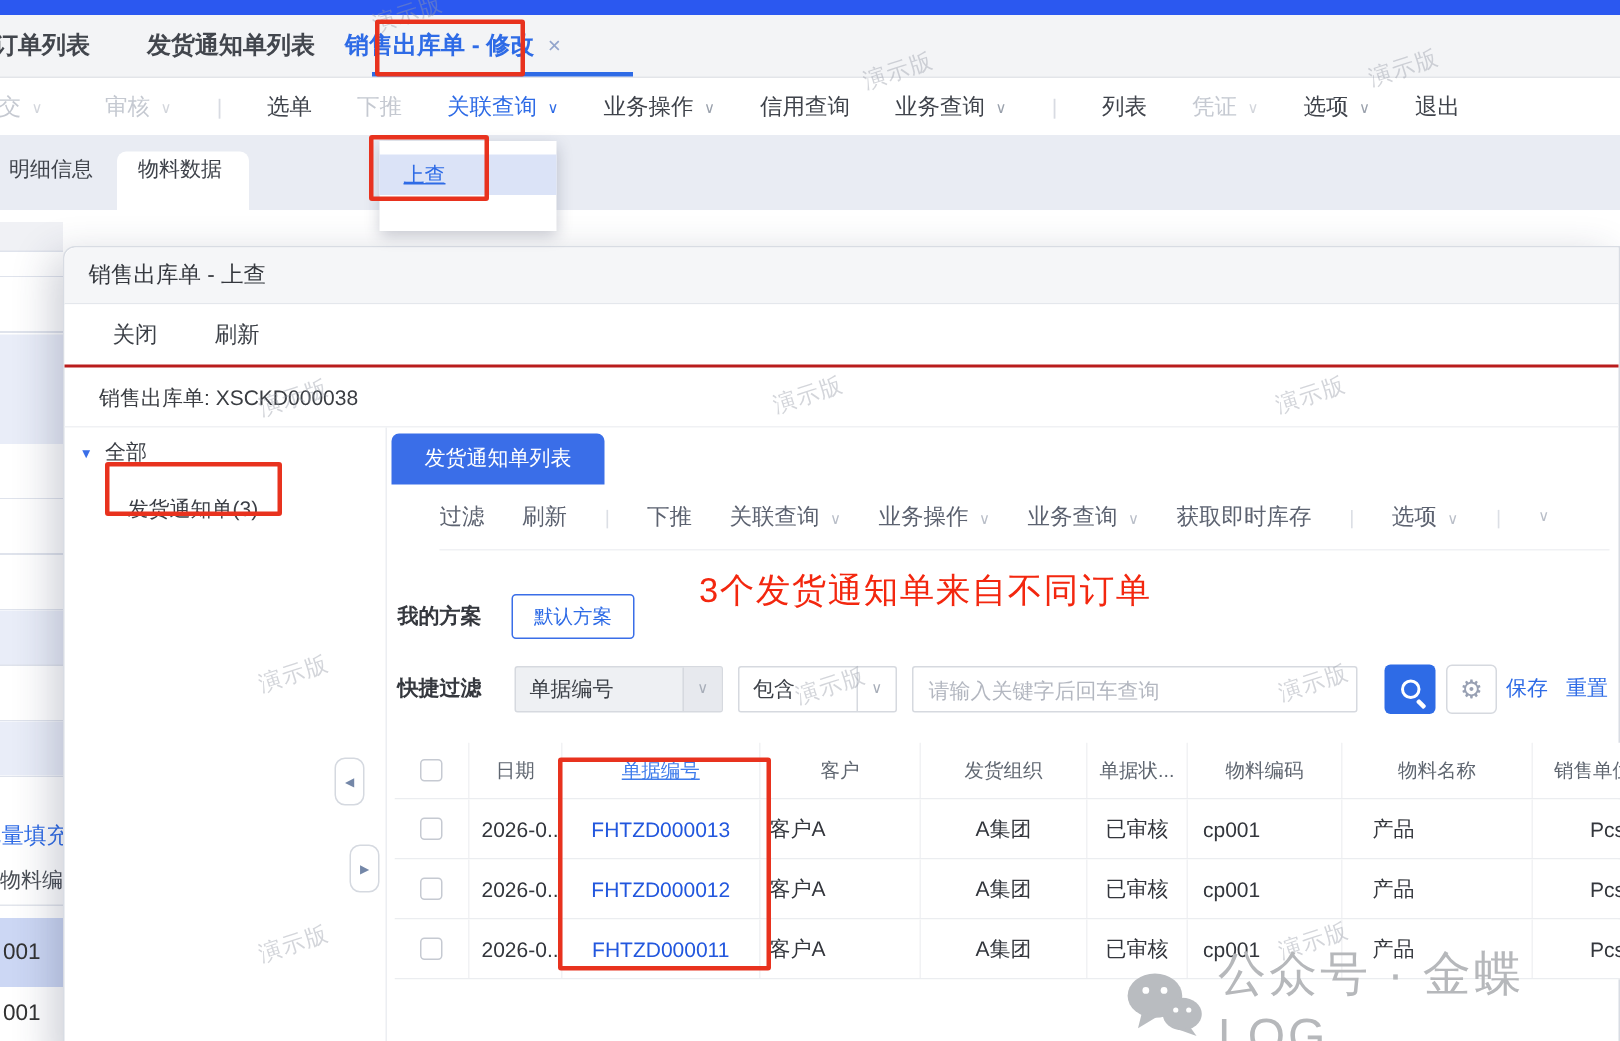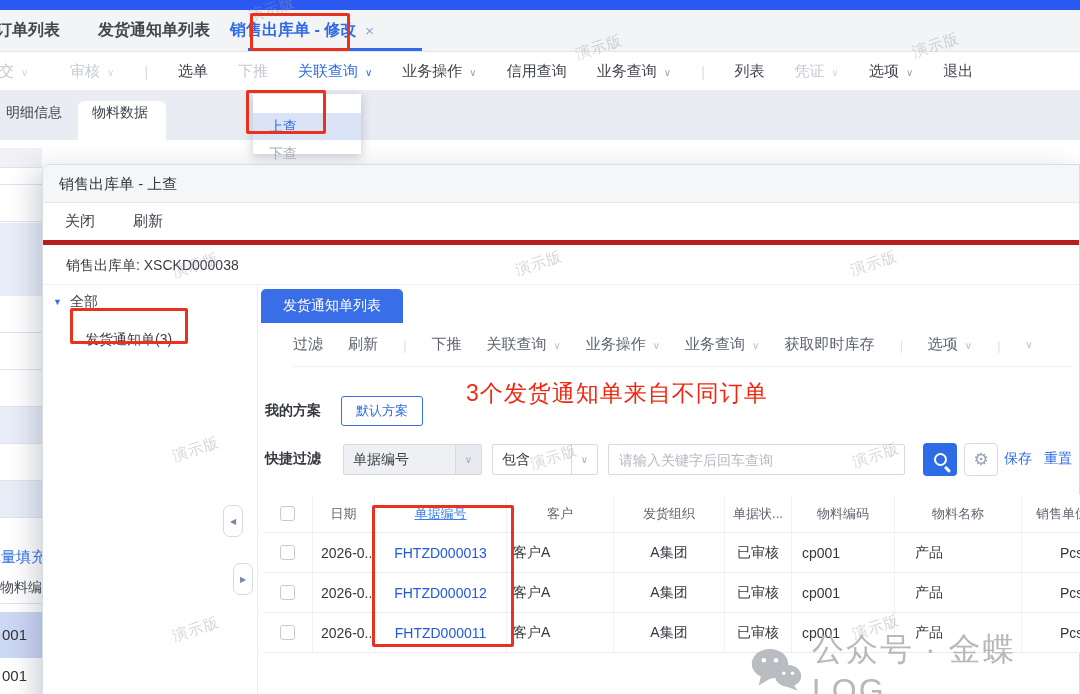--- a/index.html
+++ b/index.html
@@ -55,22 +55,22 @@
              color:#333; font-size:15px; line-height:36px; padding-left:2px; }
 
   
   .dialog { position:absolute; left:42px; top:164px; width:1038px; height:546px; background:#fff;
             border:1px solid #d8dce3; border-radius:8px 0 0 0;
             box-shadow:-8px 6px 26px rgba(40,50,80,.22); }
   .dlg-title { position:absolute; left:0; top:0; width:100%; height:38px; background:#f5f6f8;
                border-bottom:1px solid #e4e7ec; border-radius:8px 0 0 0;
                font-size:15px; color:#35383e; line-height:38px; padding-left:16px; }
   .dlg-toolbar { position:absolute; left:0; top:38px; width:100%; height:42px; background:#fff;
-                 border-bottom:5px solid #b91c1c; display:flex; align-items:center; gap:38px;
-                 padding-left:22px; font-size:15px; color:#3c4047; }
+                 border-bottom:2px solid #b91c1c; display:flex; align-items:center; gap:38px;
+                 padding-left:32px; font-size:15px; color:#3c4047; }
   .dlg-doc { position:absolute; left:0; top:80px; width:100%; height:40px; border-bottom:1px solid #f0f1f4;
              font-size:14px; color:#3a3d42; line-height:40px; padding-left:23px; }
   .tree-root { position:absolute; left:10px; top:128px; font-size:14px; color:#3b3f46; display:flex; align-items:center; }
   .tree-arrow { color:#3a6ee8; font-size:9px; margin-right:8px; }
   .tree-child { position:absolute; left:42px; top:166px; font-size:14px; color:#3b3f46; }
   .splitline { position:absolute; left:214px; top:120px; width:1px; height:426px; background:#eceef2; }
   .pill { position:absolute; width:20px; height:32px; background:#fff; border:1px solid #d5d9e0;
           border-radius:7px; color:#7487a8; font-size:8px; display:flex; align-items:center; justify-content:center; }
   .pill.pl { left:180px; top:340px; }
   .pill.pr { left:190px; top:398px; }
@@ -124,22 +124,22 @@
   .tcell { display:flex; align-items:center; border-right:1px solid #f1f2f4; overflow:hidden; white-space:nowrap; }
   .tcell:last-child { border-right:none; }
   .al-c { justify-content:center; }
   .pl8 { padding-left:8px; } .pl6 { padding-left:6px; } .pl10 { padding-left:10px; }
   .pl14 { padding-left:14px; } .pl20 { padding-left:20px; } .pl38 { padding-left:38px; }
   .hd-link { color:#3f7ceb; text-decoration:underline; }
   .cell-link { color:#2257de; }
   .cb { width:15px; height:15px; border:1px solid #c6cad2; border-radius:3px; background:#fff; }
 
   
-  .dropdown { position:absolute; left:253px; top:94px; width:108px; height:60px; background:#fff;
-              box-shadow:0 3px 10px rgba(30,40,70,.25); padding-top:19px; z-index:30; }
+  .dropdown { position:absolute; left:253px; top:94px; width:118px; height:60px; background:#fff;
+              box-shadow:0 3px 10px rgba(30,40,70,.25); padding-top:9px; z-index:30; }
   .dd-item { height:27px; line-height:27px; padding-left:16px; font-size:14px; }
   .dd-item.on { background:#dbe3f7; color:#2e6be6; text-decoration:underline; }
   .dd-item.off { color:#a8aeb8; }
 
   
   .wm { position:absolute; color:rgba(150,156,168,.42); font-size:15px; letter-spacing:1px;
         transform:rotate(-18deg); z-index:35; pointer-events:none; white-space:nowrap; }
   .footer { position:absolute; left:750px; top:628px; display:flex; align-items:center; gap:10px;
             z-index:40; pointer-events:none; }
   .footer .ftxt { color:#b6b8bb; font-size:32px; letter-spacing:2px; }
@@ -358,21 +358,20 @@
         <div class="tcell al-c">已审核</div>
         <div class="tcell pl10">cp001</div>
         <div class="tcell pl20">产品</div>
         <div class="tcell pl38">Pcs</div>
       </div>
     </div>
   </div>
 
   <div class="dropdown">
     <div class="dd-item on">上查</div>
-    <div class="dd-item off">下查</div>
   </div>
 
   <span class="wm" style="left:248px;top:0px;">演示版</span>
   <span class="wm" style="left:575px;top:38px;">演示版</span>
   <span class="wm" style="left:912px;top:36px;">演示版</span>
   <span class="wm" style="left:172px;top:256px;">演示版</span>
   <span class="wm" style="left:515px;top:254px;">演示版</span>
   <span class="wm" style="left:850px;top:254px;">演示版</span>
   <span class="wm" style="left:172px;top:440px;">演示版</span>
   <span class="wm" style="left:530px;top:448px;">演示版</span>

